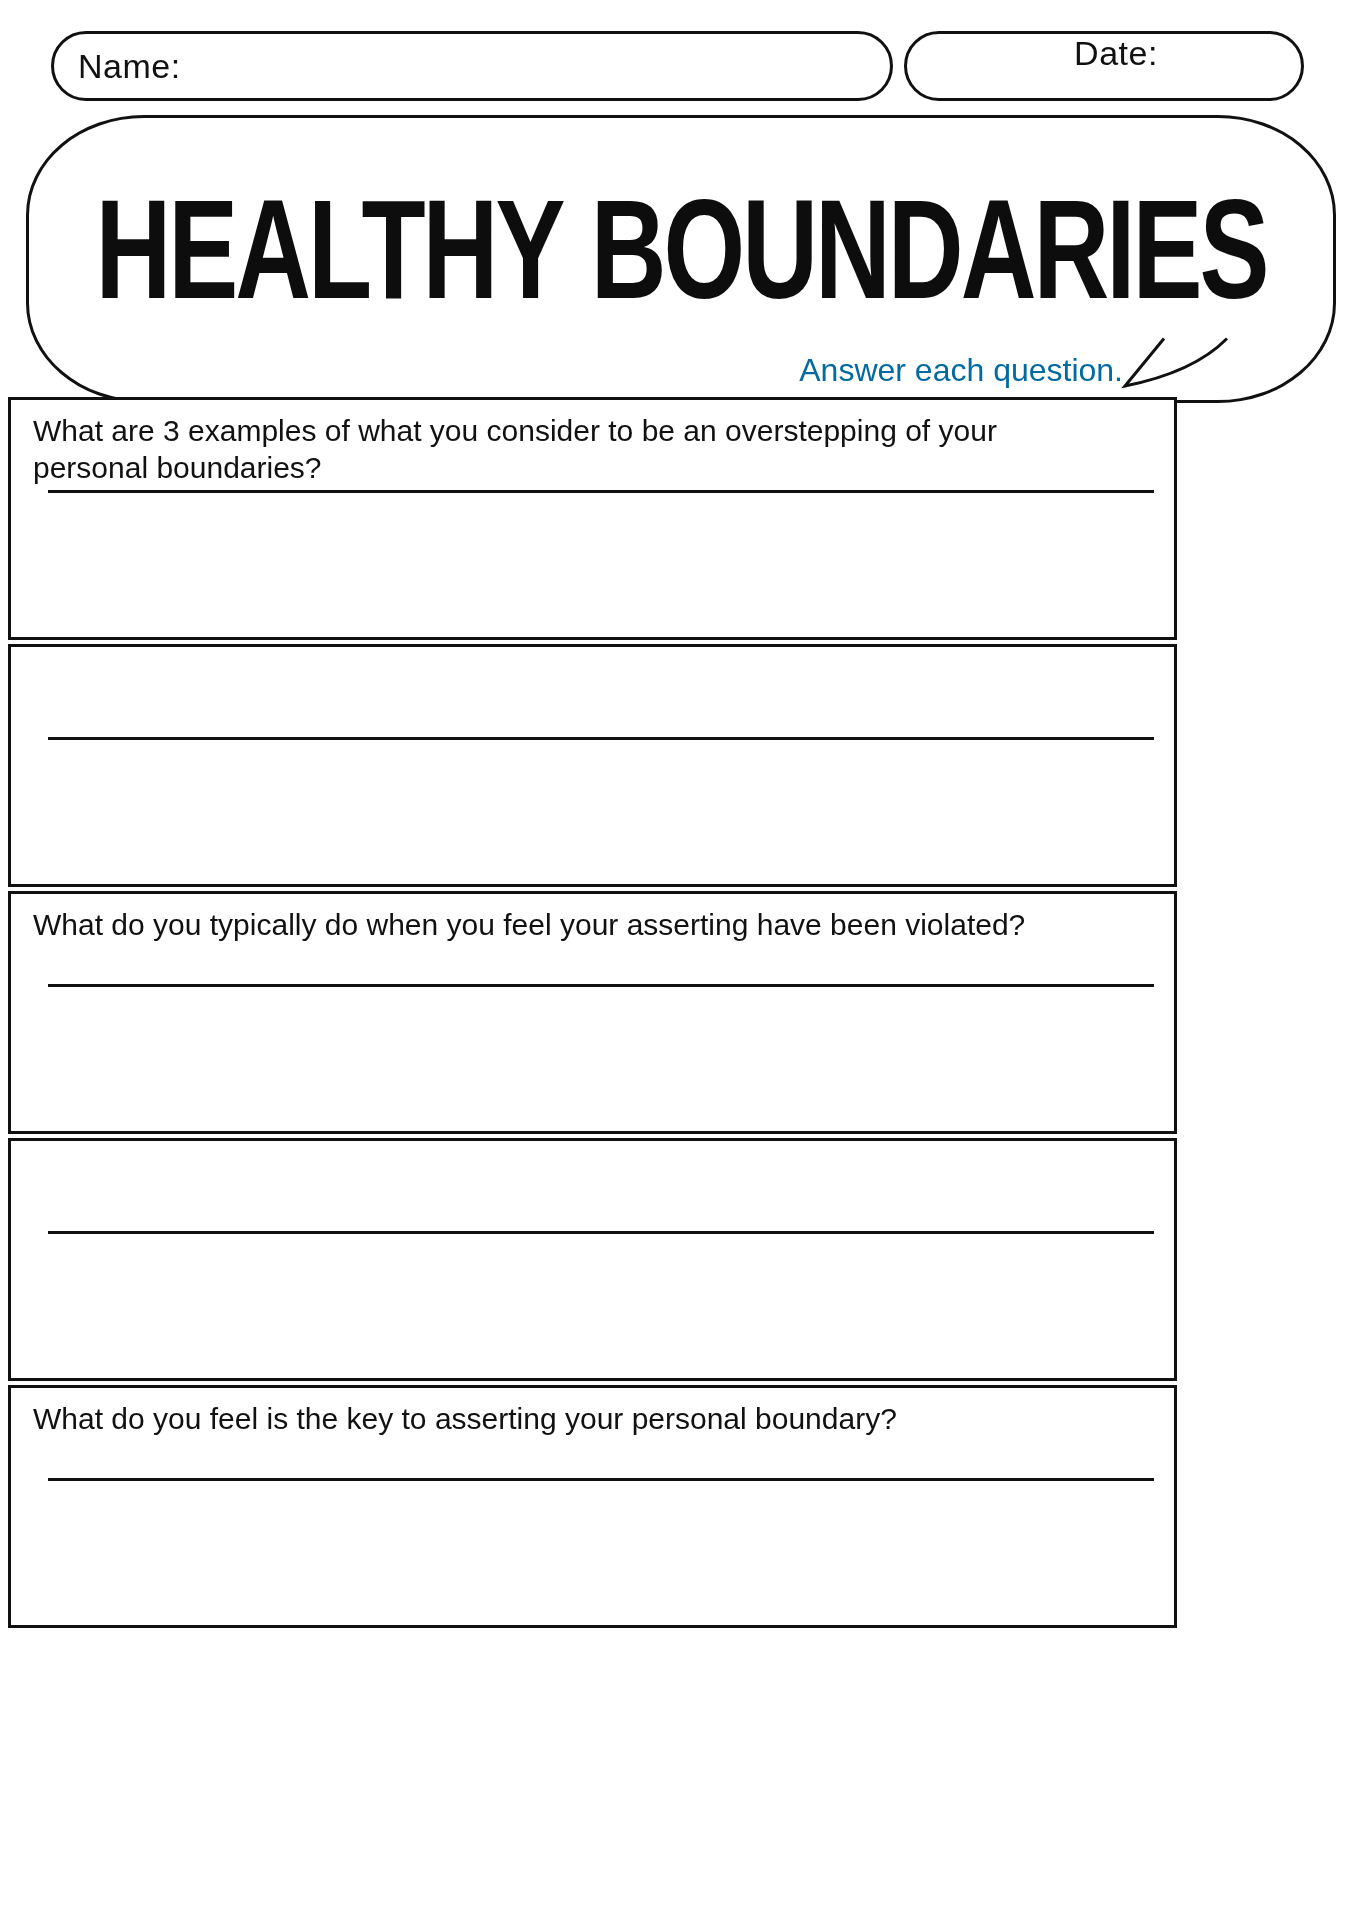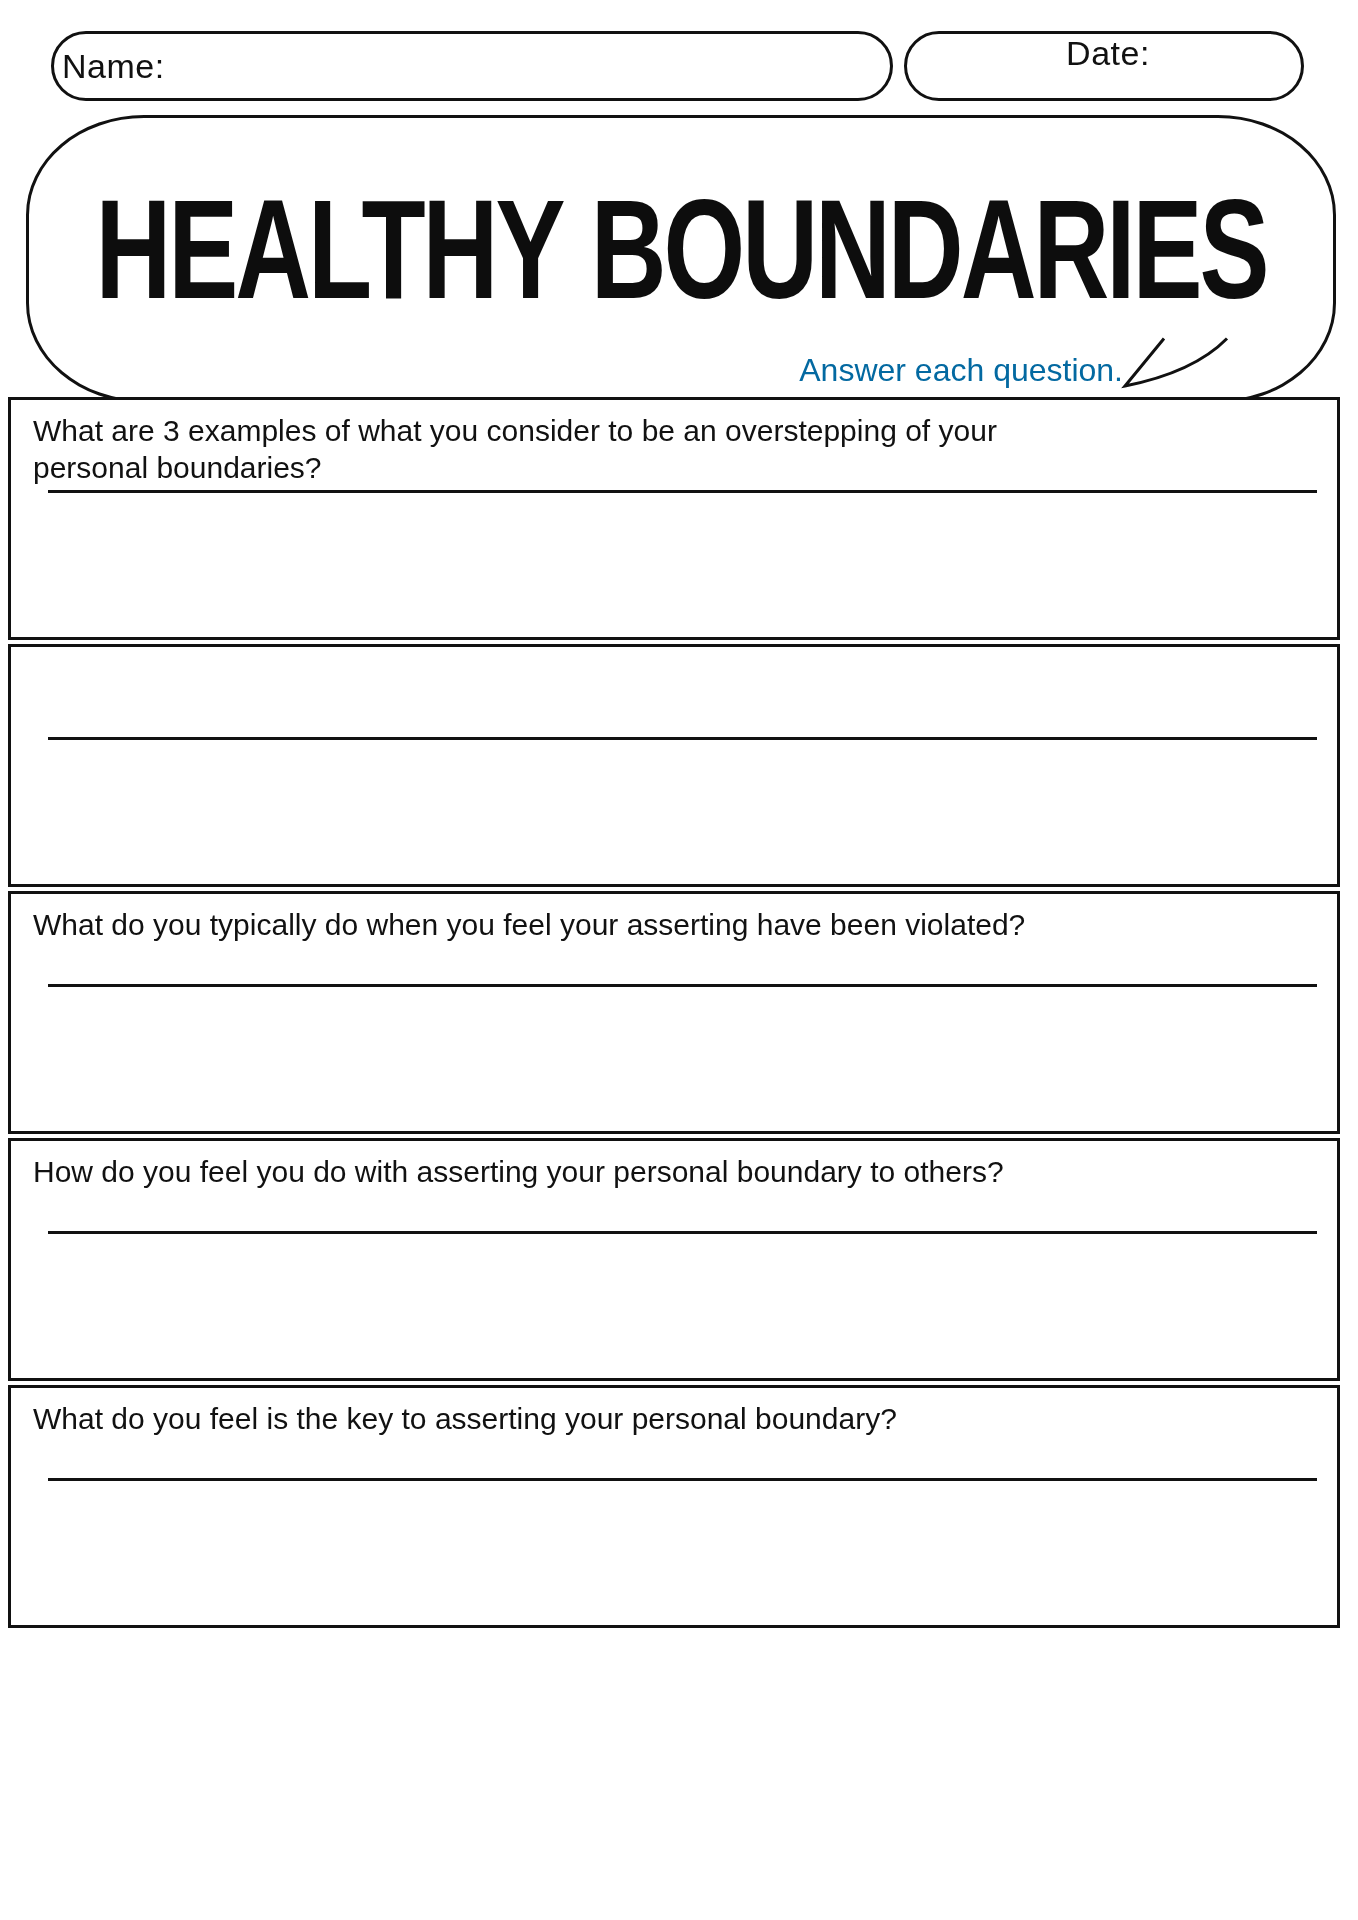--- a/index.html
+++ b/index.html
@@ -14,21 +14,21 @@
   }
   
   .field{
     position:absolute;top:31px;height:70px;
     border:3px solid #111;border-radius:36px;
     box-sizing:border-box;background:#fff;
     display:flex;align-items:center;
   }
   .field-name{left:51px;width:842px;}
   .field-date{left:904px;width:400px;flex-direction:column;}
-  .flabel{font-size:34px;padding-left:8px;letter-spacing:0.5px;}
+  .flabel{font-size:34px;padding-left:24px;letter-spacing:0.5px;}
   .fvalue{flex:1;height:100%;}
   
   .bubble{
     position:absolute;left:26px;top:115px;width:1310px;height:288px;
     box-sizing:border-box;border:3px solid #111;
     border-radius:118px / 100px;
     background:#fff;
     display:flex;align-items:center;justify-content:center;
   }
   .big-title{
@@ -37,21 +37,21 @@
     transform:translateY(-10px) scaleY(1.35);
     transform-origin:center;
   }
   .tail{position:absolute;left:1100px;top:322px;width:160px;height:80px;}
   .instruction{
     position:absolute;top:352px;right:235px;
     font-size:32px;color:#0369a1;white-space:nowrap;
   }
   
   .questions{
-    position:absolute;left:8px;top:397px;width:1332px;
+    position:absolute;left:8px;top:397px;width:1169px;
     display:flex;flex-direction:column;gap:4px;
   }
   .qbox{
     position:relative;height:243px;
     border:3px solid #111;box-sizing:border-box;background:#fff;
   }
   .qtext{
     padding:12px 30px 0 22px;
     font-size:30px;line-height:37px;
     white-space:pre-line;color:#111;
@@ -103,21 +103,20 @@
       <div class="answer-space"></div>
     </div>
 
     <div class="qbox">
       <div class="qtext">What do you typically do when you feel your asserting have been violated?</div>
       <div class="answer-line"></div>
       <div class="answer-space"></div>
     </div>
 
     <div class="qbox">
-      <div class="qtext">How do you feel you do with asserting your personal boundary to others?</div>
       <div class="answer-line"></div>
       <div class="answer-space"></div>
     </div>
 
 
     <div class="qbox">
       <div class="qtext">What do you feel is the key to asserting your personal boundary?</div>
       <div class="answer-line"></div>
       <div class="answer-space"></div>
     </div>

